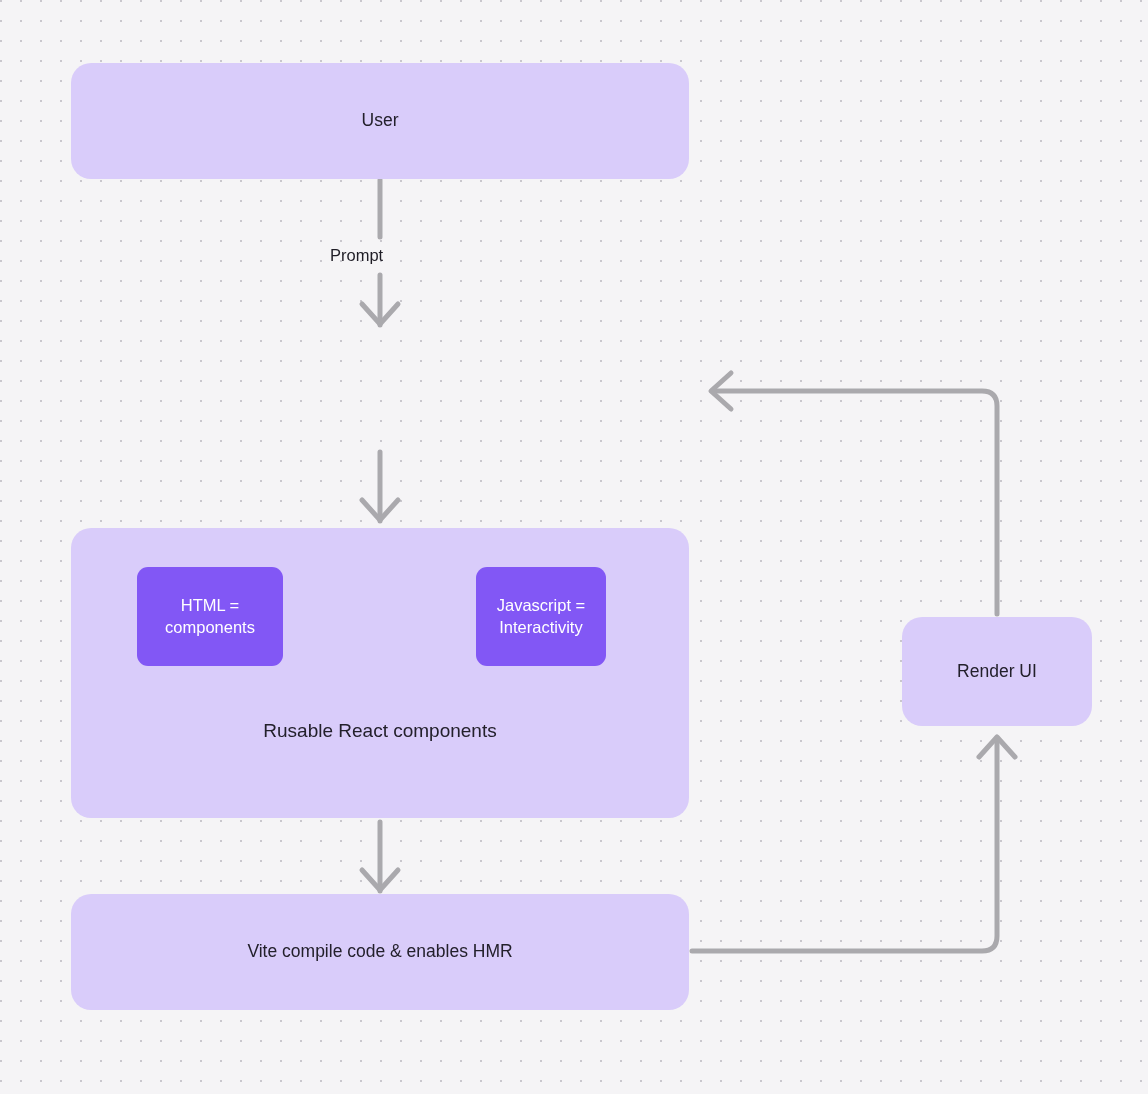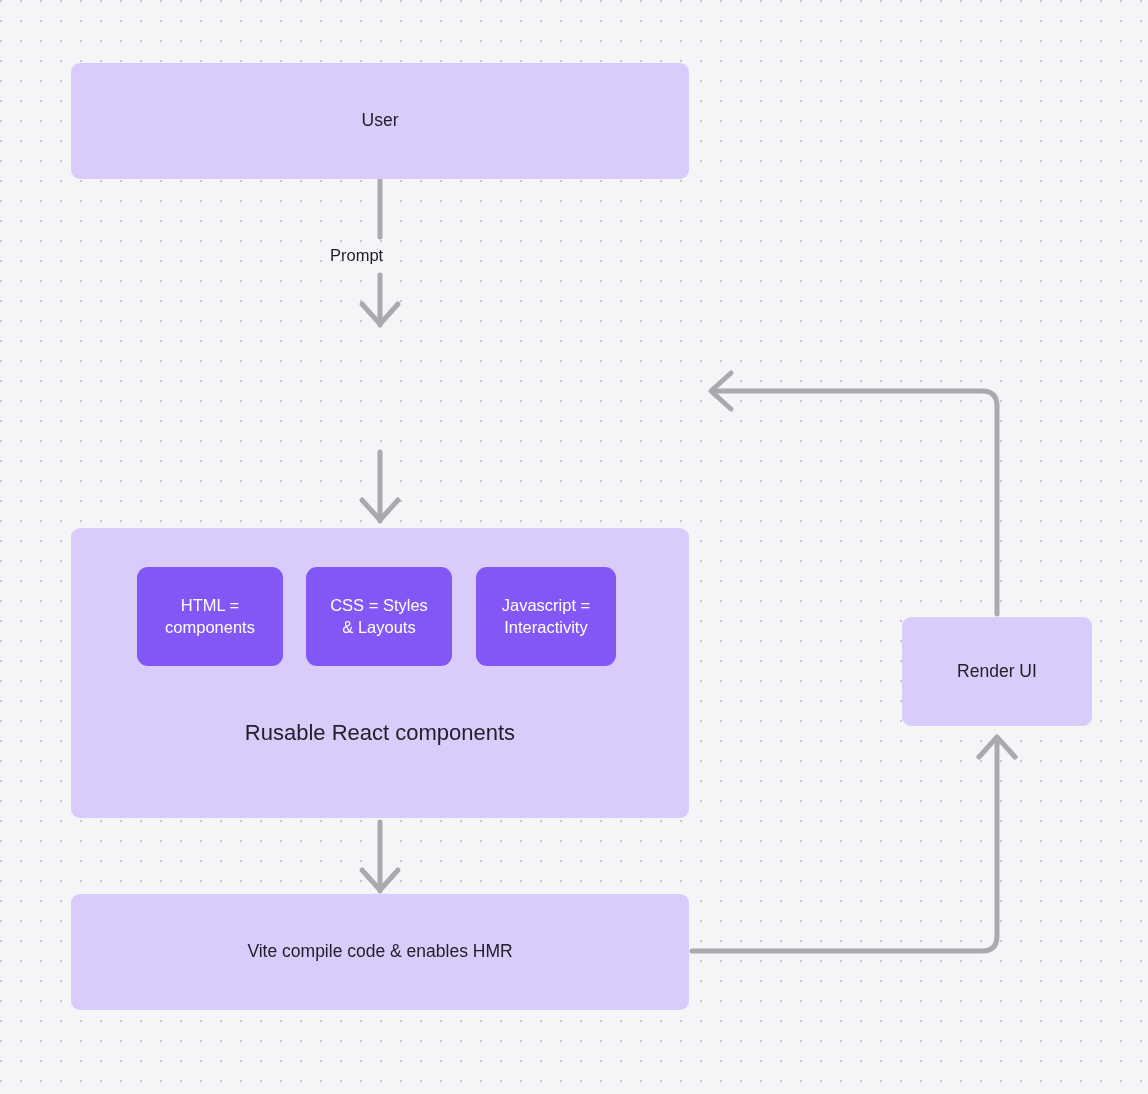--- a/index.html
+++ b/index.html
@@ -20,40 +20,40 @@
     background-image: radial-gradient(circle at 1px 1px, #c9c7cd 1.4px, transparent 1.5px);
     background-size: 20px 20px;
     background-position: 0px 0px;
   }
   .node {
     position: absolute;
     box-sizing: border-box;
     display: flex;
     align-items: center;
     justify-content: center;
-    border-radius: 9px;
+    border-radius: 20px;
     text-align: center;
     line-height: 1.32;
   }
   .node-lilac {
     background: #d9ccfa;
     color: #23202b;
     font-size: 17.5px;
   }
   .node-violet {
     background: #8257f5;
     color: #ffffff;
     font-size: 16.5px;
     border-radius: 11px;
     padding: 16px 6px;
   }
   .group-label {
     position: absolute;
     color: #23202b;
-    font-size: 22px;
+    font-size: 19px;
     text-align: center;
     white-space: nowrap;
   }
   .edge-label {
     position: absolute;
     font-size: 16.5px;
     color: #1f1d26;
     white-space: nowrap;
     text-align: left;
   }
@@ -110,28 +110,22 @@
 
   <div class="node node-lilac" style="left:71px; top:528px; width:618px; height:290px; display:block;">
 
     <div class="node node-violet" style="left:66px; top:39px; width:146px; height:99px;">
       <span>
         <span>HTML =</span><br>
         <span>components</span>
       </span>
     </div>
 
-    <div class="node node-violet" style="left:235px; top:39px; width:146px; height:99px;">
-      <span>
-        <span>CSS = Styles</span><br>
-        <span>&amp; Layouts</span>
-      </span>
-    </div>
 
-    <div class="node node-violet" style="left:405px; top:39px; width:140px; height:99px;">
+    <div class="node node-violet" style="left:405px; top:39px; width:130px; height:99px;">
       <span>
         <span>Javascript =</span><br>
         <span>Interactivity</span>
       </span>
     </div>
 
     <div class="group-label" style="left:0px; top:190px; width:618px;">Rusable React components</div>
   </div>
 
   <div class="node node-lilac" style="left:71px; top:894px; width:618px; height:116px;">

